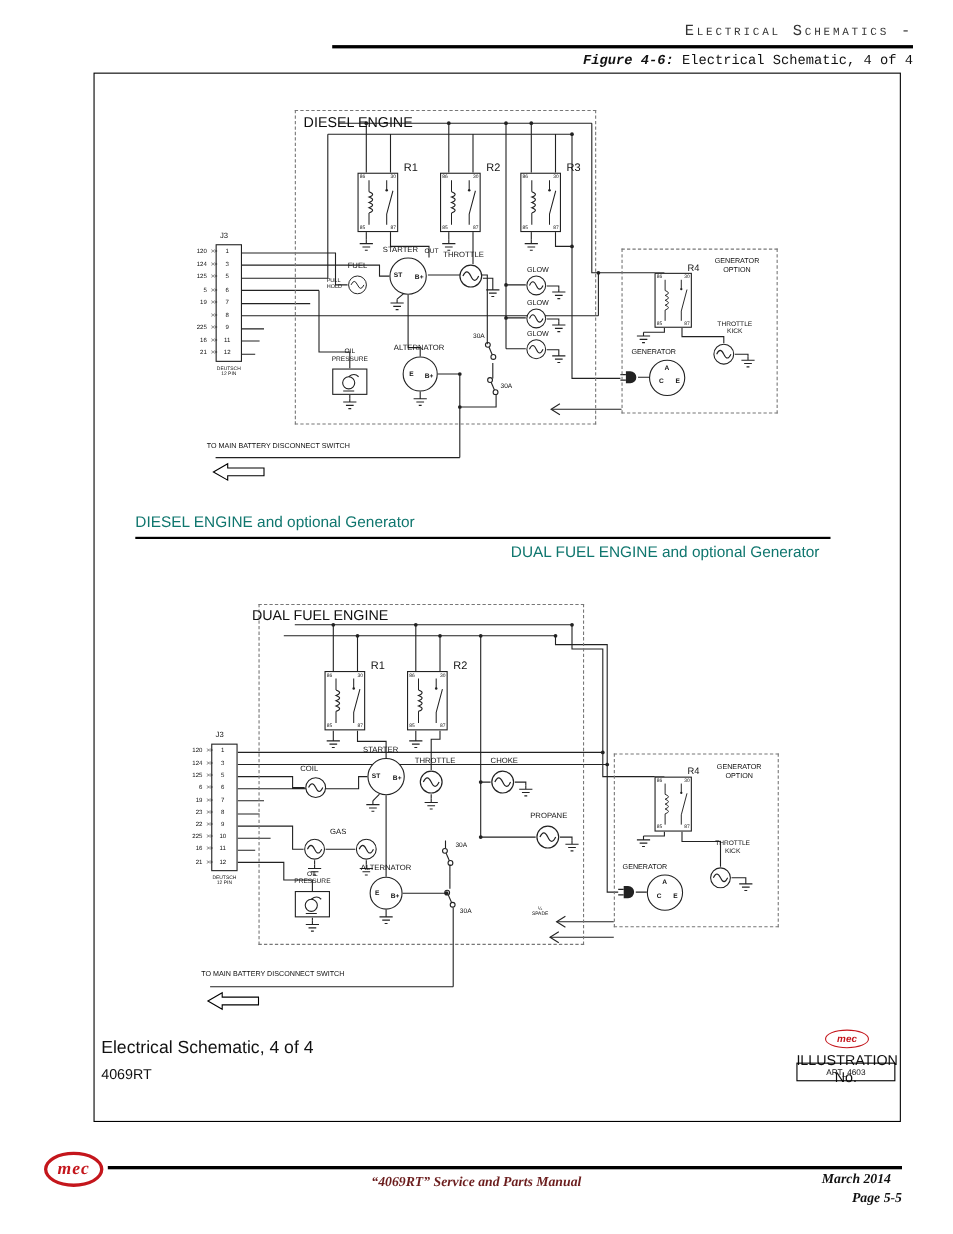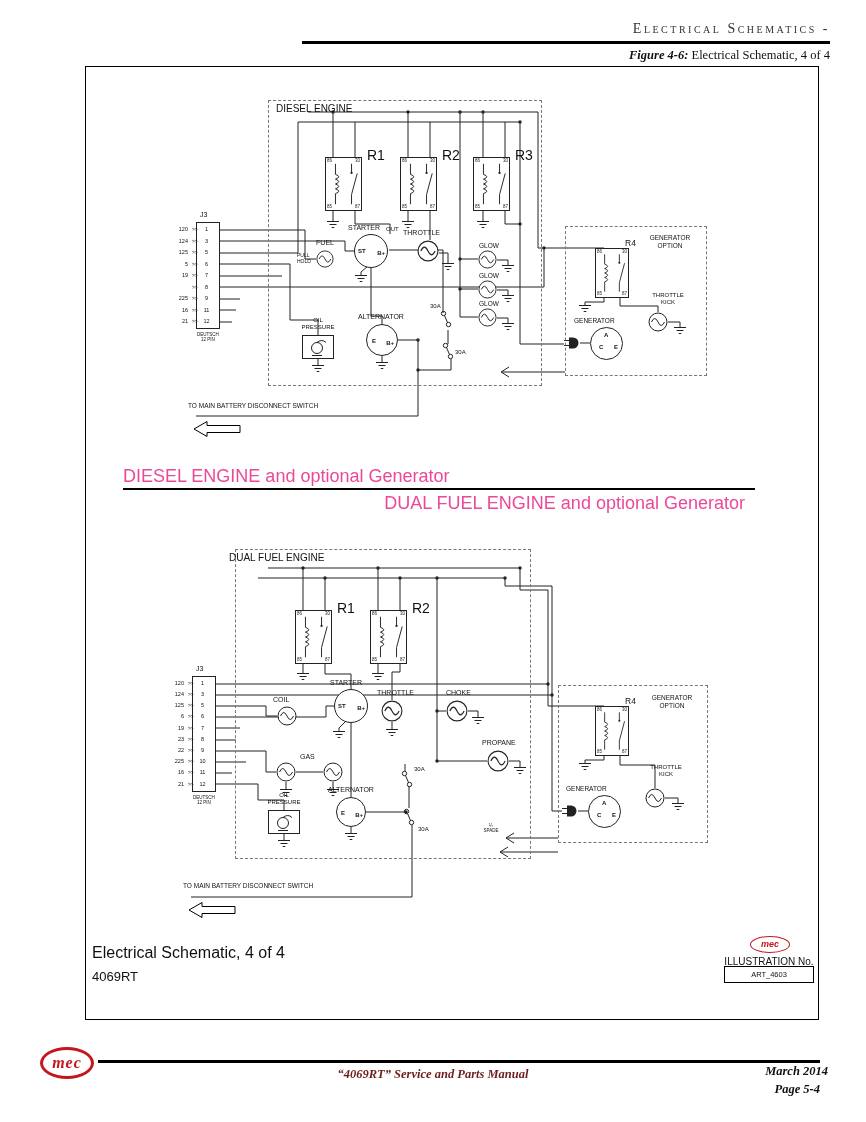--- a/index.html
+++ b/index.html
@@ -1,40 +1,40 @@
 <!DOCTYPE html>
 <html><head>
 <meta charset="utf-8">
 <style>
   *{margin:0;padding:0;box-sizing:border-box}
   html,body{background:#fff}
   body{width:866px;height:1122px;position:relative;font-family:"Liberation Sans",sans-serif;color:#111;overflow:hidden}
   .abs{position:absolute}
-  .serif{font-family:Liberation Serif, serif}
+  .serif{font-family:Liberation Mono, monospace}
   .lbl{position:absolute;font-size:7px;line-height:1.2;white-space:nowrap;color:#111}
-  .l85{font-size:8.5px}.l8{font-size:14px}.l75{font-size:10px}.l65{font-size:6.5px}.l6{font-size:6px}.l5{font-size:5px}.l45{font-size:4.5px}
+  .l85{font-size:8.5px}.l8{font-size:10px}.l75{font-size:13px}.l65{font-size:6.5px}.l6{font-size:6px}.l5{font-size:5px}.l45{font-size:4.5px}
   .ctr{text-align:center;white-space:normal}
   .blk{display:block}
   .dashed{position:absolute;border:1px dashed #777;background:transparent}
   .relay{position:absolute;border:1px solid #222;background:#fff}
   .rp{position:absolute;font-size:4.5px;line-height:1;color:#222}
   .bigc{position:absolute;border:1px solid #222;border-radius:50%;background:#fff}
   .term{position:absolute;font-size:6px;line-height:1;font-weight:bold;color:#111}
   .coilw{position:absolute}
   .obox{position:absolute;border:1px solid #222;background:#fff}
   .j3box{position:absolute;border:1px solid #222;background:#fff}
   .j3rows{position:absolute;font-size:5.5px;line-height:1}
   .j3-row{display:flex;align-items:center;height:11.5px}
   .j3rows.dual .j3-row{height:11.2px}
   .w{width:22px;text-align:right}
   .chev{width:13px;text-align:center;letter-spacing:-0.5px;color:#222}
   .chev::before{content:">>"}
   .p{width:11px;text-align:center}
   .rule{position:absolute;background:#000}
-  .cap{position:absolute;font-size:18px;color:#ec4899;white-space:nowrap}
+  .cap{position:absolute;font-size:14px;color:#0f766e;white-space:nowrap}
   .footxt{position:absolute;font-family:"Liberation Serif",serif;font-weight:bold;font-style:italic;font-size:12.5px;white-space:nowrap}
 </style>
 </head>
 <body>
 
 <div class="abs serif" style="top:21px;right:36px;font-variant:small-caps;font-size:14px;letter-spacing:2.5px;color:#333">Electrical Schematics -</div>
 <div class="rule" style="top:41px;left:302px;right:36px;height:3px"></div>
 <div class="abs serif" style="top:48px;right:36px;font-size:12.5px"><span style="font-weight:bold;font-style:italic">Figure 4-6:</span><span> Electrical Schematic, 4 of 4</span></div>
 
 <div class="abs" style="left:85px;top:66px;width:734px;height:954px;border:1.6px solid #000"></div>
@@ -507,14 +507,14 @@
 
 <div class="abs" style="left:92px;top:944px;font-size:16px">Electrical Schematic, 4 of 4</div>
 <div class="abs" style="left:92px;top:969px;font-size:13px">4069RT</div>
 <div class="abs" style="left:750px;top:936px;width:40px;height:17px;border:1.4px solid #c4161c;border-radius:50%;color:#c4161c;font-weight:bold;font-style:italic;font-size:9px;text-align:center;line-height:14px">mec</div>
 <div class="lbl l75 ctr" style="left:724px;top:956px;width:90px">ILLUSTRATION No.</div>
 <div class="abs ctr" style="left:724px;top:966px;width:90px;height:17px;border:1.2px solid #000;font-size:7.5px;line-height:15px"><span>ART_4603</span></div>
 
 <div class="abs" style="left:40px;top:1047px;width:54px;height:32px;border:3px solid #c4161c;border-radius:50%;color:#c4161c;text-align:center;font-family:'Liberation Serif',serif;font-weight:bold;font-style:italic;font-size:16px;line-height:26px;letter-spacing:1px">mec</div>
 <div class="rule" style="left:98px;top:1060px;width:722px;height:2.5px"></div>
 <div class="footxt" style="left:0;top:1067px;width:866px;text-align:center;color:#6b1d1d">“4069RT” Service and Parts Manual</div>
-<div class="footxt" style="right:38px;top:1064px">March 2014</div>
-<div class="footxt" style="right:46px;top:1082px">Page 5-4</div>
+<div class="footxt" style="right:56px;top:1064px">March 2014</div>
+<div class="footxt" style="right:46px;top:1082px">Page 5-5</div>
 
 </body></html>

